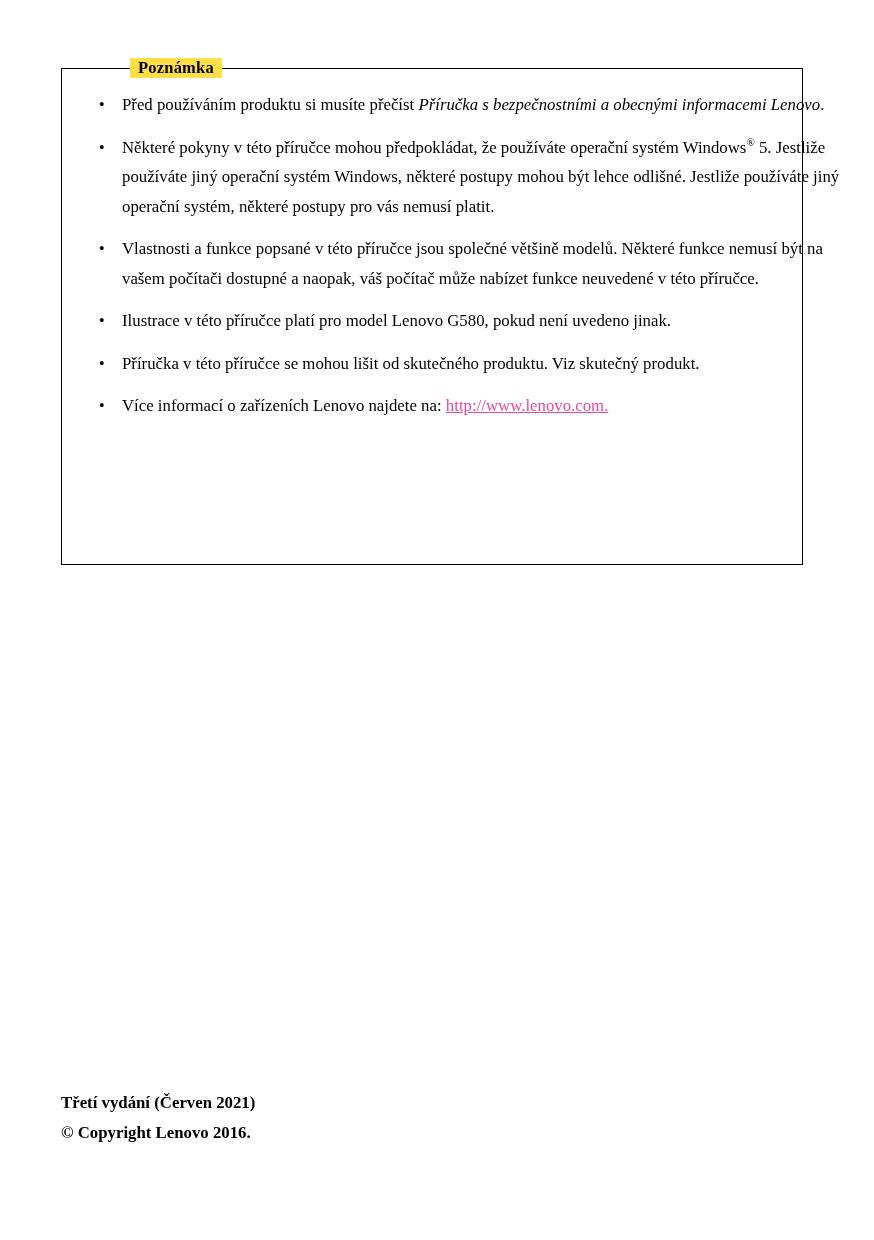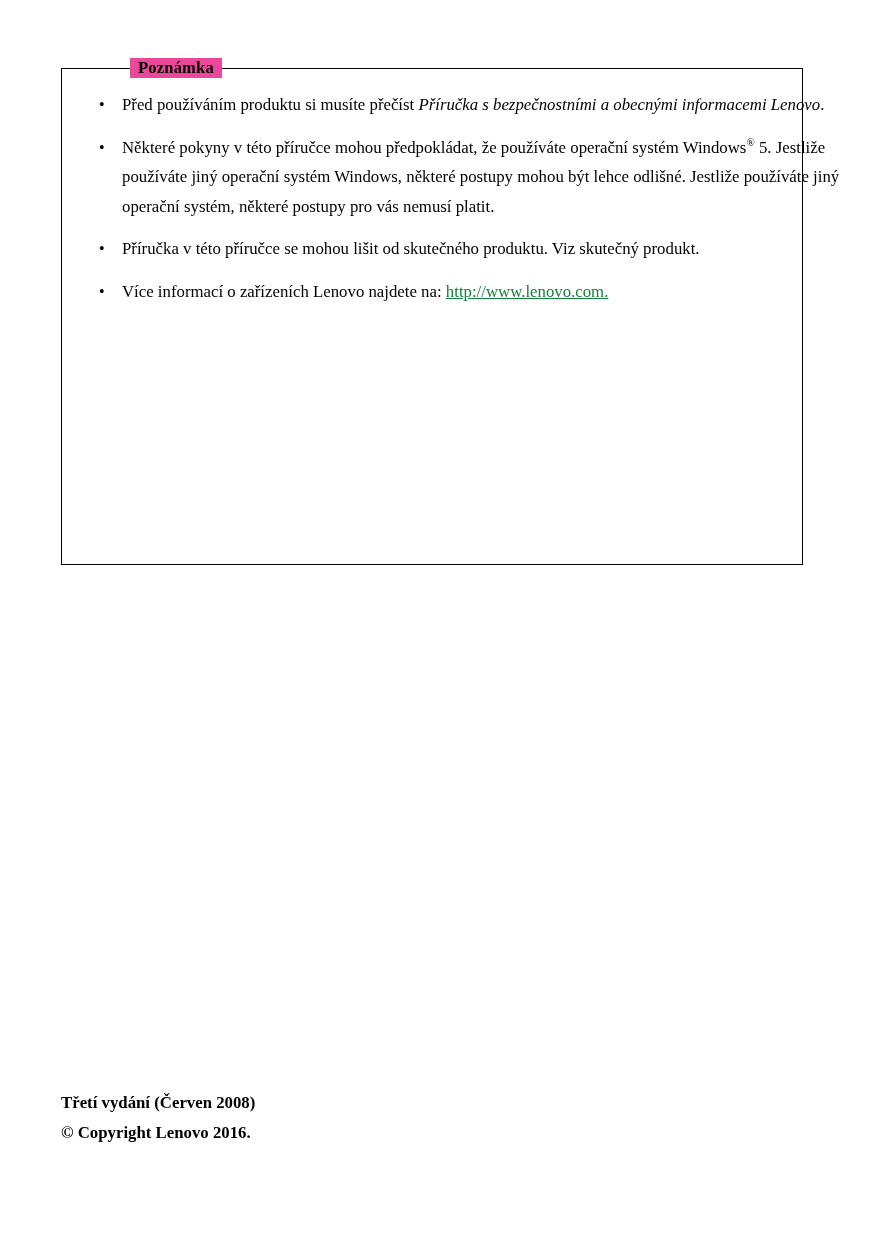--- a/index.html
+++ b/index.html
@@ -32,21 +32,21 @@
     height: 497px;
     box-sizing: border-box;
     border: 1.6px solid #000;
   }
 
   
   .note-legend {
     position: absolute;
     left: 130px;
     top: 58px;
-    background: #ec4899;
+    background: #fde047;
     padding: 0 8px 0 8px;
     font-family: "Liberation Serif", serif;
     font-weight: bold;
     font-size: 16.5px;
     line-height: 20px;
     letter-spacing: 0.2px;
   }
 
   .note-content {
     position: absolute;
@@ -79,21 +79,21 @@
     left: 10px;
     top: 0;
     font-size: 16px;
     line-height: 29.5px;
   }
 
   .it { font-style: italic; }
   sup.sup { font-size: 11px; vertical-align: super; line-height: 0; }
   .link {
     text-decoration: underline;
-    color: #15803d;
+    color: #ec4899;
   }
 
   
   .footer {
     position: absolute;
     left: 61px;
     top: 1088px;
     font-family: "Liberation Serif", serif;
     font-weight: bold;
     font-size: 16.8px;
@@ -107,23 +107,25 @@
 <div class="page">
 
   <div class="note-box"></div>
 
   <div class="note-legend">Poznámka</div>
 
   <div class="note-content">
     <ul class="note-list">
       <li><span>Před používáním produktu si musíte přečíst </span><span class="it">Příručka s bezpečnostními a obecnými informacemi Lenovo</span><span>.</span></li>
       <li><span>Některé pokyny v této příručce mohou předpokládat, že používáte operační systém Windows</span><sup class="sup">®</sup><span> 5. Jestliže používáte jiný operační systém Windows, některé postupy mohou být lehce odlišné. Jestliže používáte jiný operační systém, některé postupy pro vás nemusí platit.</span></li>
+      <li><span>Vlastnosti a funkce popsané v této příručce jsou společné většině modelů. Některé funkce nemusí být na vašem počítači dostupné a naopak, váš počítač může nabízet funkce neuvedené v této příručce.</span></li>
+      <li><span>Ilustrace v této příručce platí pro model Lenovo G580, pokud není uvedeno jinak.</span></li>
       <li><span>Příručka v této příručce se mohou lišit od skutečného produktu. Viz skutečný produkt.</span></li>
       <li><span>Více informací o zařízeních Lenovo najdete na: </span><a class="link" href="#">http://www.lenovo.com.</a></li>
     </ul>
   </div>
 
   <div class="footer">
-    <div>Třetí vydání (Červen 2008)</div>
+    <div>Třetí vydání (Červen 2021)</div>
     <div>© Copyright Lenovo 2016.</div>
   </div>
 
 </div>
 
 </body></html>

